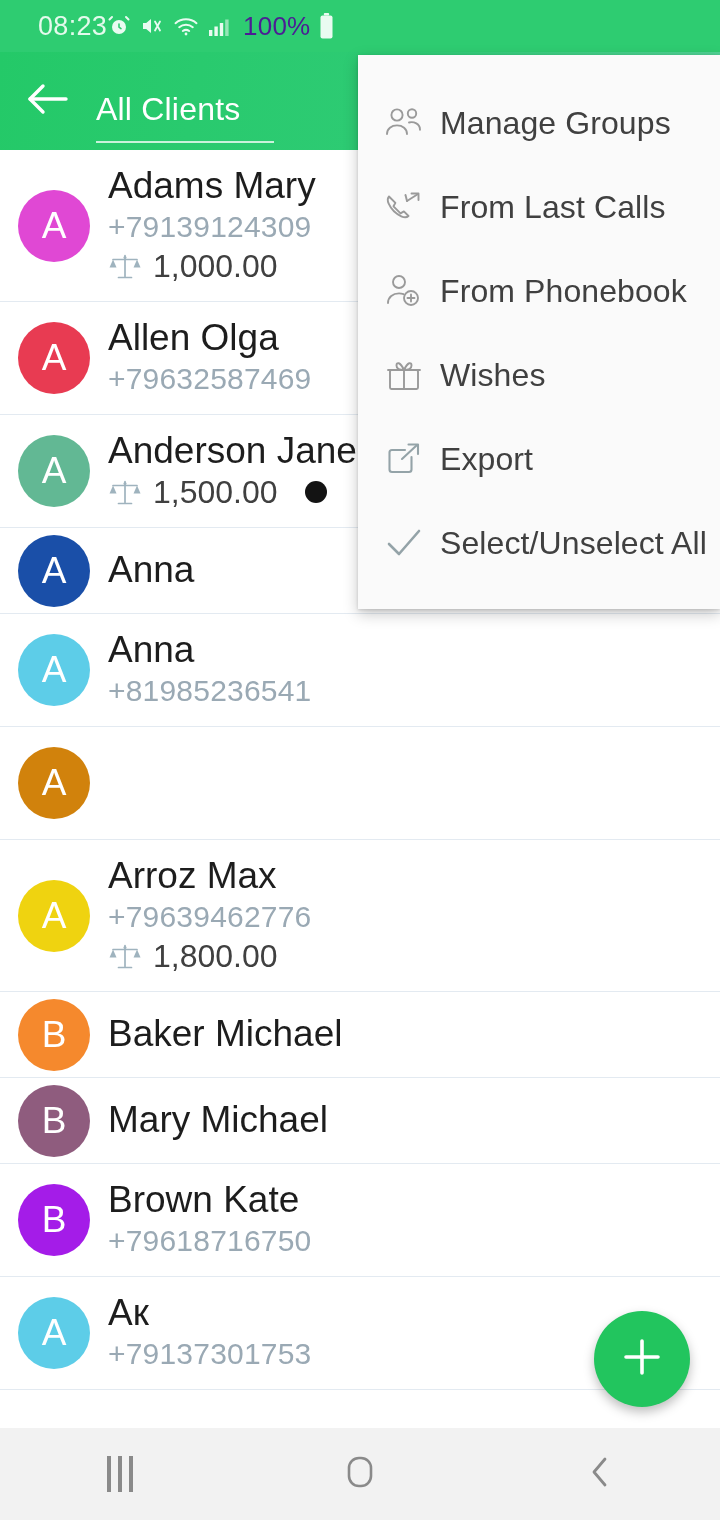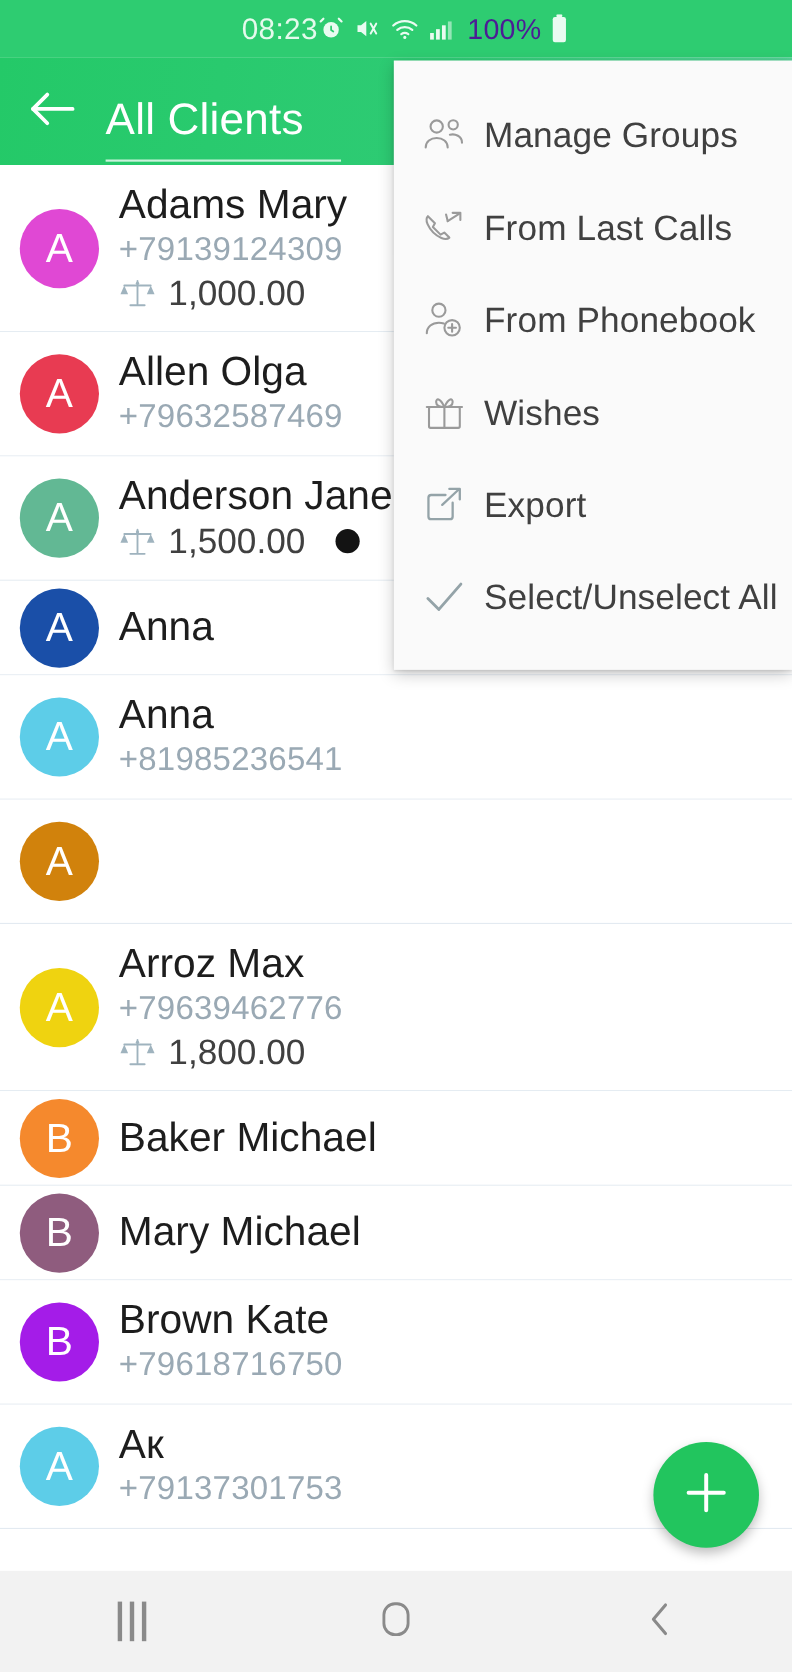--- a/index.html
+++ b/index.html
@@ -8,21 +8,21 @@
     font-family:"Liberation Sans", sans-serif;
     background:#ffffff;
     overflow:hidden;
     position:relative;
   }
 
   
   #status-bar {
     position:absolute; top:0; left:0; width:720px; height:52px;
     background:#2ECC71;
-    display:flex; align-items:center; justify-content:center;
+    display:flex; align-items:center; justify-content:flex-start;
     padding:0 22px 0 38px;
   }
   #status-time {
     color:#e4faec; font-size:27px; letter-spacing:.3px;
   }
   #status-icons {
     display:flex; align-items:center; gap:9px;
     color:#e9fbf1; font-size:24px;
   }
   #status-icons svg { display:block; }
@@ -33,21 +33,21 @@
     position:absolute; top:52px; left:0; width:720px; height:98px;
     background:linear-gradient(100deg,#24C968 0%,#2ECB74 55%,#53D196 100%);
     display:flex; align-items:center;
   }
   #back-button {
     width:96px; height:98px; display:flex; align-items:center; justify-content:center;
     cursor:pointer;
   }
   #app-title-wrap { position:relative; padding-bottom:4px; }
   #app-title {
-    color:#ffffff; font-size:40px; font-weight:400; letter-spacing:.2px;
+    color:#ffffff; font-size:32px; font-weight:400; letter-spacing:.2px;
     line-height:1;
     margin-top:20px;
   }
   #app-title-underline {
     position:absolute; left:0; right:-34px; bottom:-14px; height:2px;
     background:rgba(255,255,255,.75);
   }
 
   
   #contact-list {

